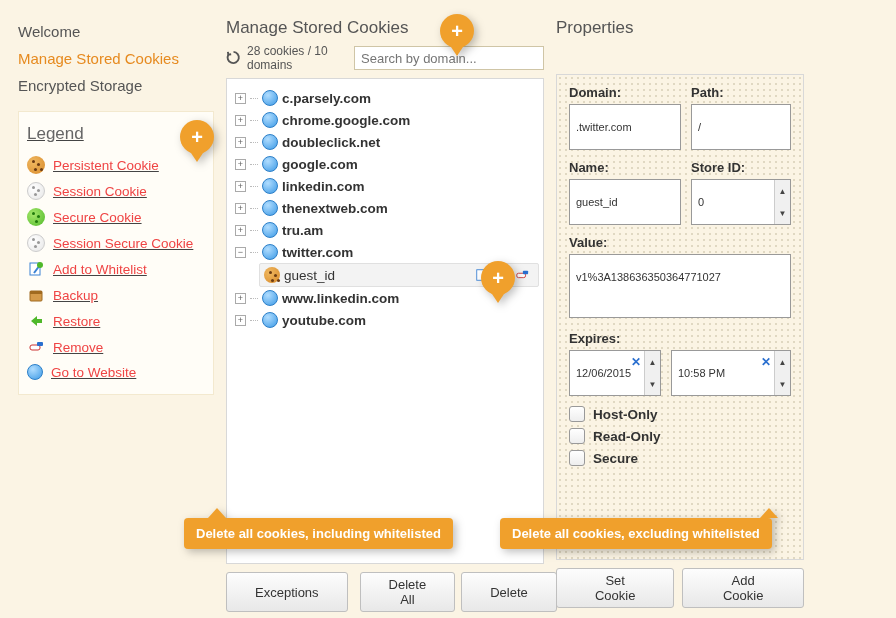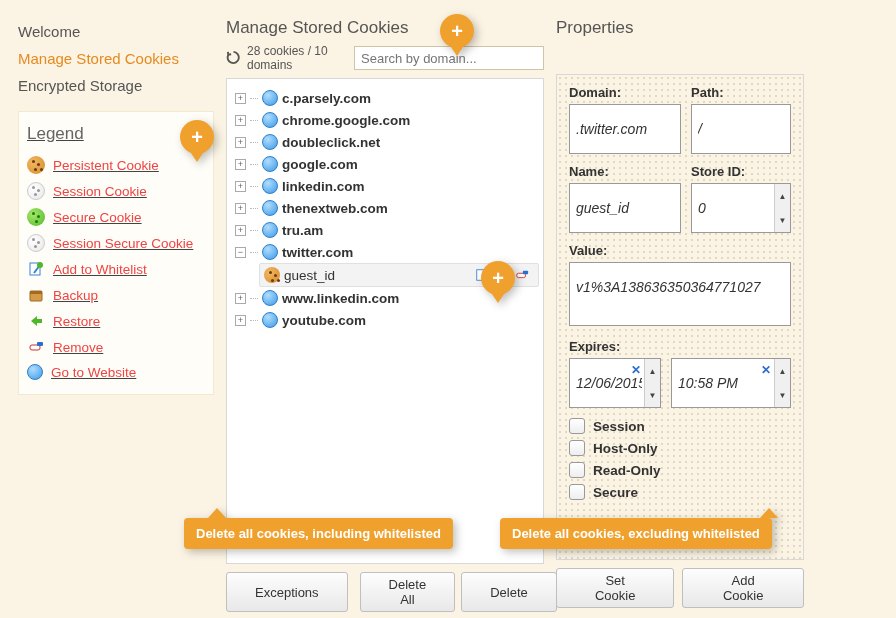--- a/index.html
+++ b/index.html
@@ -124,23 +124,22 @@
   }
   .prop-row { display:flex; gap:10px; margin-bottom:10px;}
   .prop-field { flex:1; }
   .prop-field.small { flex: 0 0 100px;}
   .prop-label { font-size:13px; font-weight:bold; color:#333; margin-bottom:4px; display:block;}
   .prop-input, .prop-textarea {
     width:100%;
     border:1px solid #999;
     background:#fff;
     padding:16px 6px;
-    font-size:14px;
+    font-size:11px;
     color:#333;
-    font-style:italic;
   }
   .prop-textarea { height:64px; resize:none; font-family:inherit;}
   .spin-wrap { position:relative; display:flex;}
   .spin-wrap input{ padding-right:18px;}
   .spin-btns{ position:absolute; right:1px; top:1px; bottom:1px; width:16px; display:flex; flex-direction:column; border-left:1px solid #ccc;}
   .spin-btns span{flex:1;display:flex;align-items:center;justify-content:center;font-size:8px;background:#f0f0f0;cursor:pointer;}
   .date-wrap{ position:relative;}
   .date-wrap .xmark{ position:absolute; right:20px; top:5px; color:#2a6fcf; font-weight:bold; font-size:12px; cursor:pointer;}
   .chk-row{ display:flex; align-items:center; gap:8px; margin:6px 0; font-size:13.5px; font-weight:bold; color:#333;}
   .chk{ width:16px;height:16px;border:1px solid #999;border-radius:3px;background:linear-gradient(#fff,#eee); cursor:pointer;}
@@ -435,24 +434,20 @@
             <div class="spin-btns">
                 <span>▲</span>
                 <span>▼</span>
               </div>
           </div>
         </div>
       </div>
 
       <div class="chk-row">
           <span class="chk"></span>
-          <span>Session</span>
-        </div>
-      <div class="chk-row">
-          <span class="chk"></span>
           <span>Host-Only</span>
         </div>
       <div class="chk-row">
           <span class="chk"></span>
           <span>Read-Only</span>
         </div>
       <div class="chk-row">
           <span class="chk"></span>
           <span>Secure</span>
         </div>

